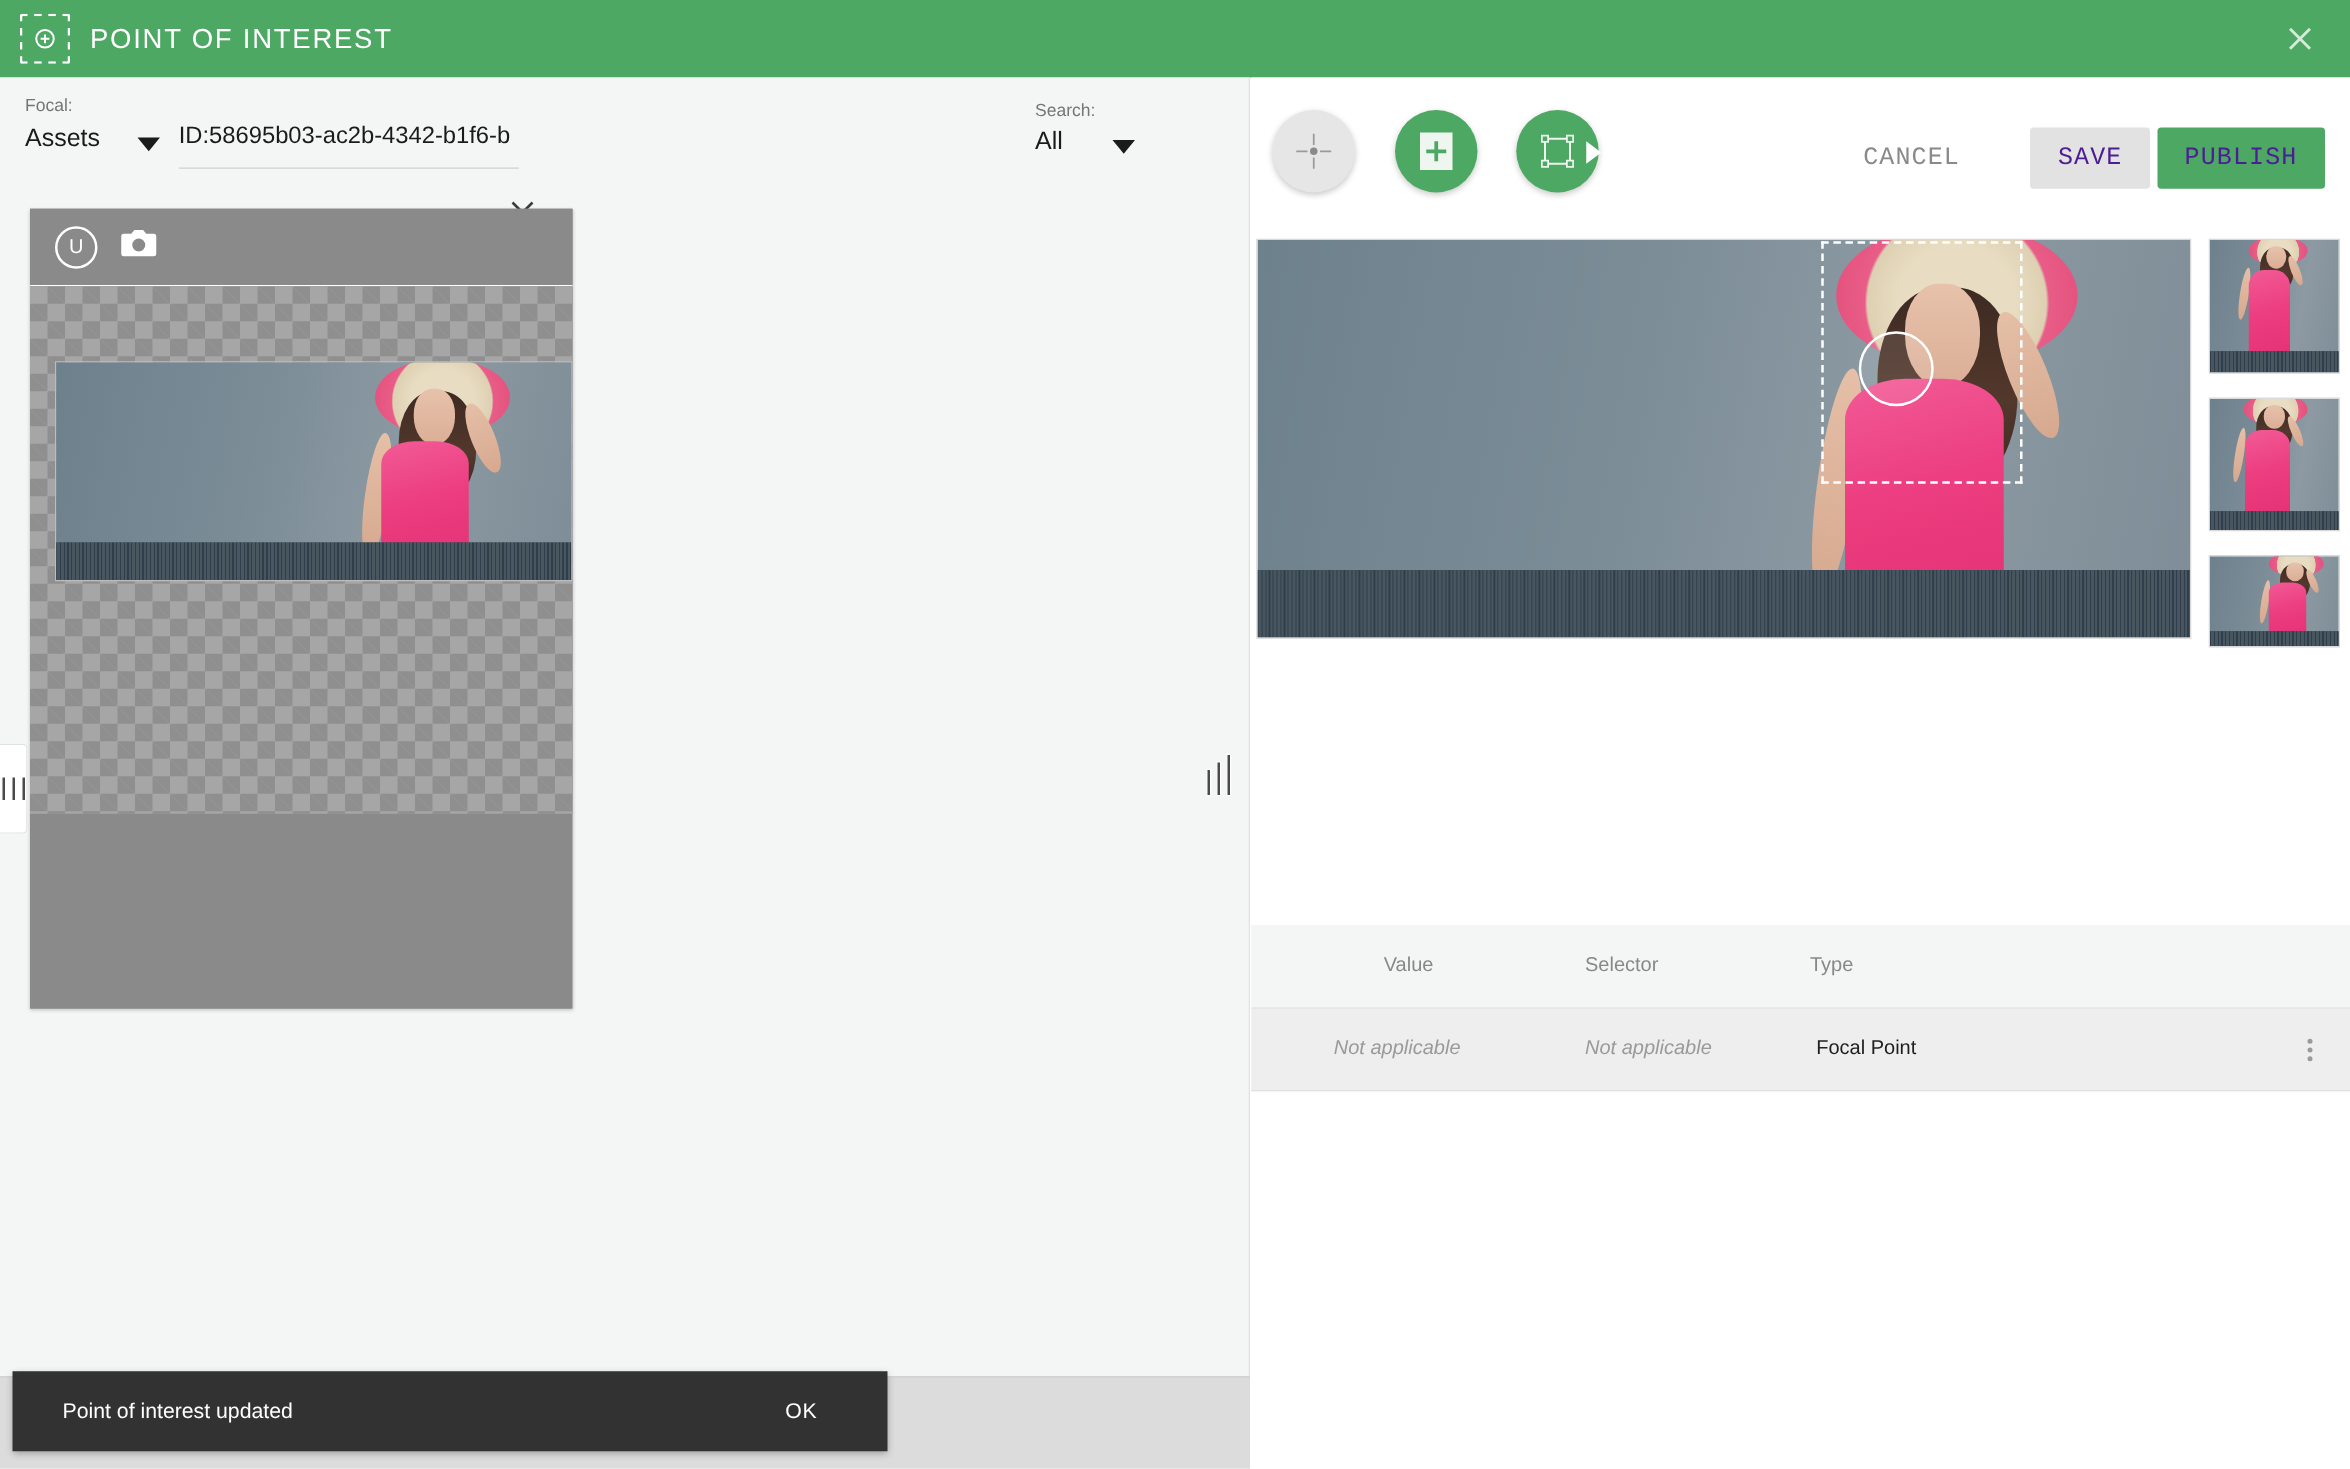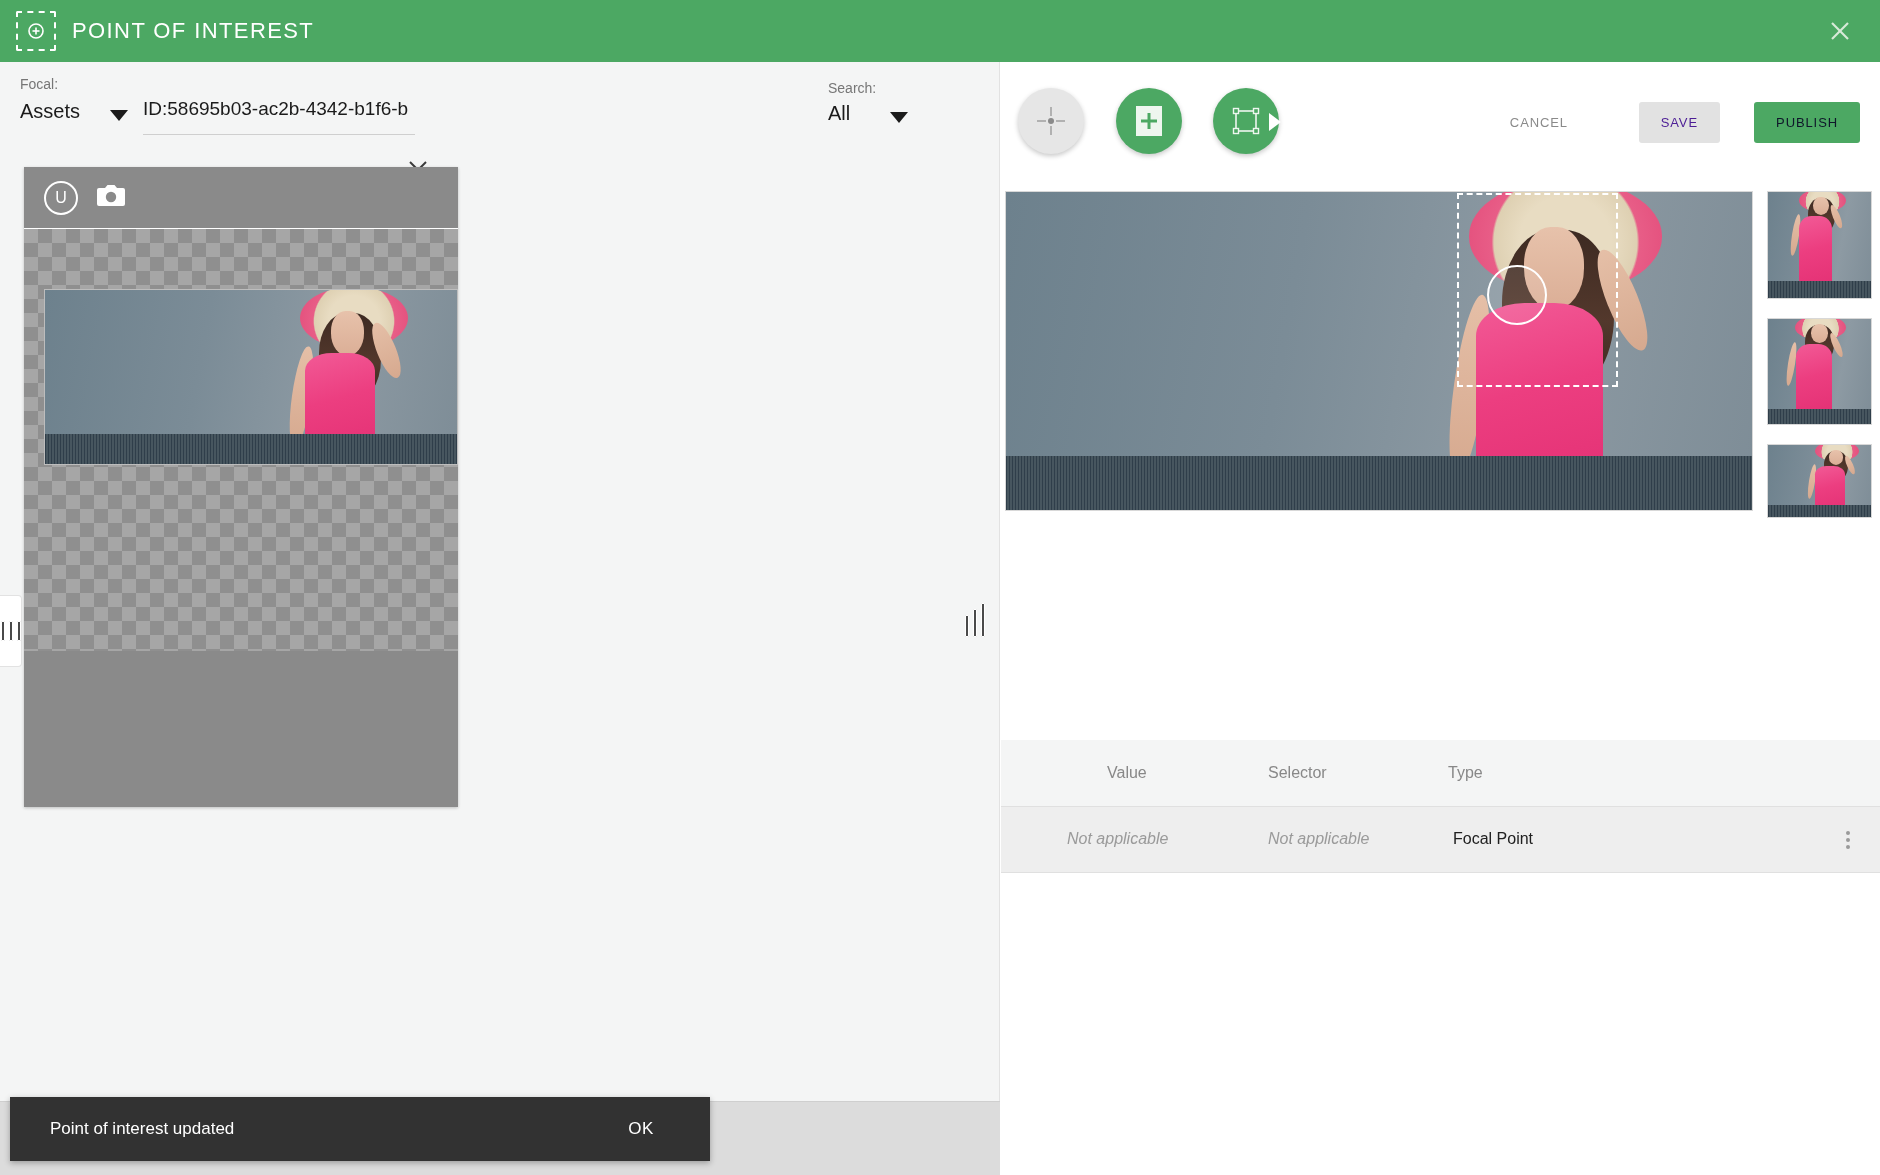--- a/index.html
+++ b/index.html
@@ -178,26 +178,26 @@
   }
   .fab.f1 { left: 17px; background: #e6e6e6; }
   .fab.f2 { left: 115px; background: #4CA863; }
   .fab.f3 { left: 212px; background: #4CA863; }
   .fab-arrow {
     position: absolute; left: 268px; top: 51px;
     width: 0; height: 0; border-top: 9px solid transparent;
     border-bottom: 9px solid transparent; border-left: 12px solid #ffffff;
   }
   .btn-text {
-    position: absolute; top: 40px; font-size: 13px; letter-spacing: .9px;
-    cursor: pointer; padding: 13px 22px; border-radius: 3px;
+    position: absolute; top: 40px; font-size: 20px; letter-spacing: .9px;
+    cursor: pointer; padding: 13px 22px; border-radius: 3px; font-family: Liberation Mono, monospace;
   }
   .btn-cancel { right: 290px; color: #8a8a8a; background: transparent; }
   .btn-save { right: 160px; color: #4c1d95; background: #e2e2e2; }
-  .btn-publish { right: 20px; color: #0f172a; background: #4CA863; }
+  .btn-publish { right: 20px; color: #4c1d95; background: #4CA863; }
 
   
   .preview-wrap { position: relative; height: 560px; }
   .preview-img {
     position: absolute; left: 4px; top: 11px; width: 748px; height: 320px;
     border: 1px solid #d8d8d8; overflow: hidden;
   }
   .poi-rect {
     position: absolute; left: 60.5%; top: 1px; width: 21.5%; height: 61%;
     border: 2px dashed #ffffff;

